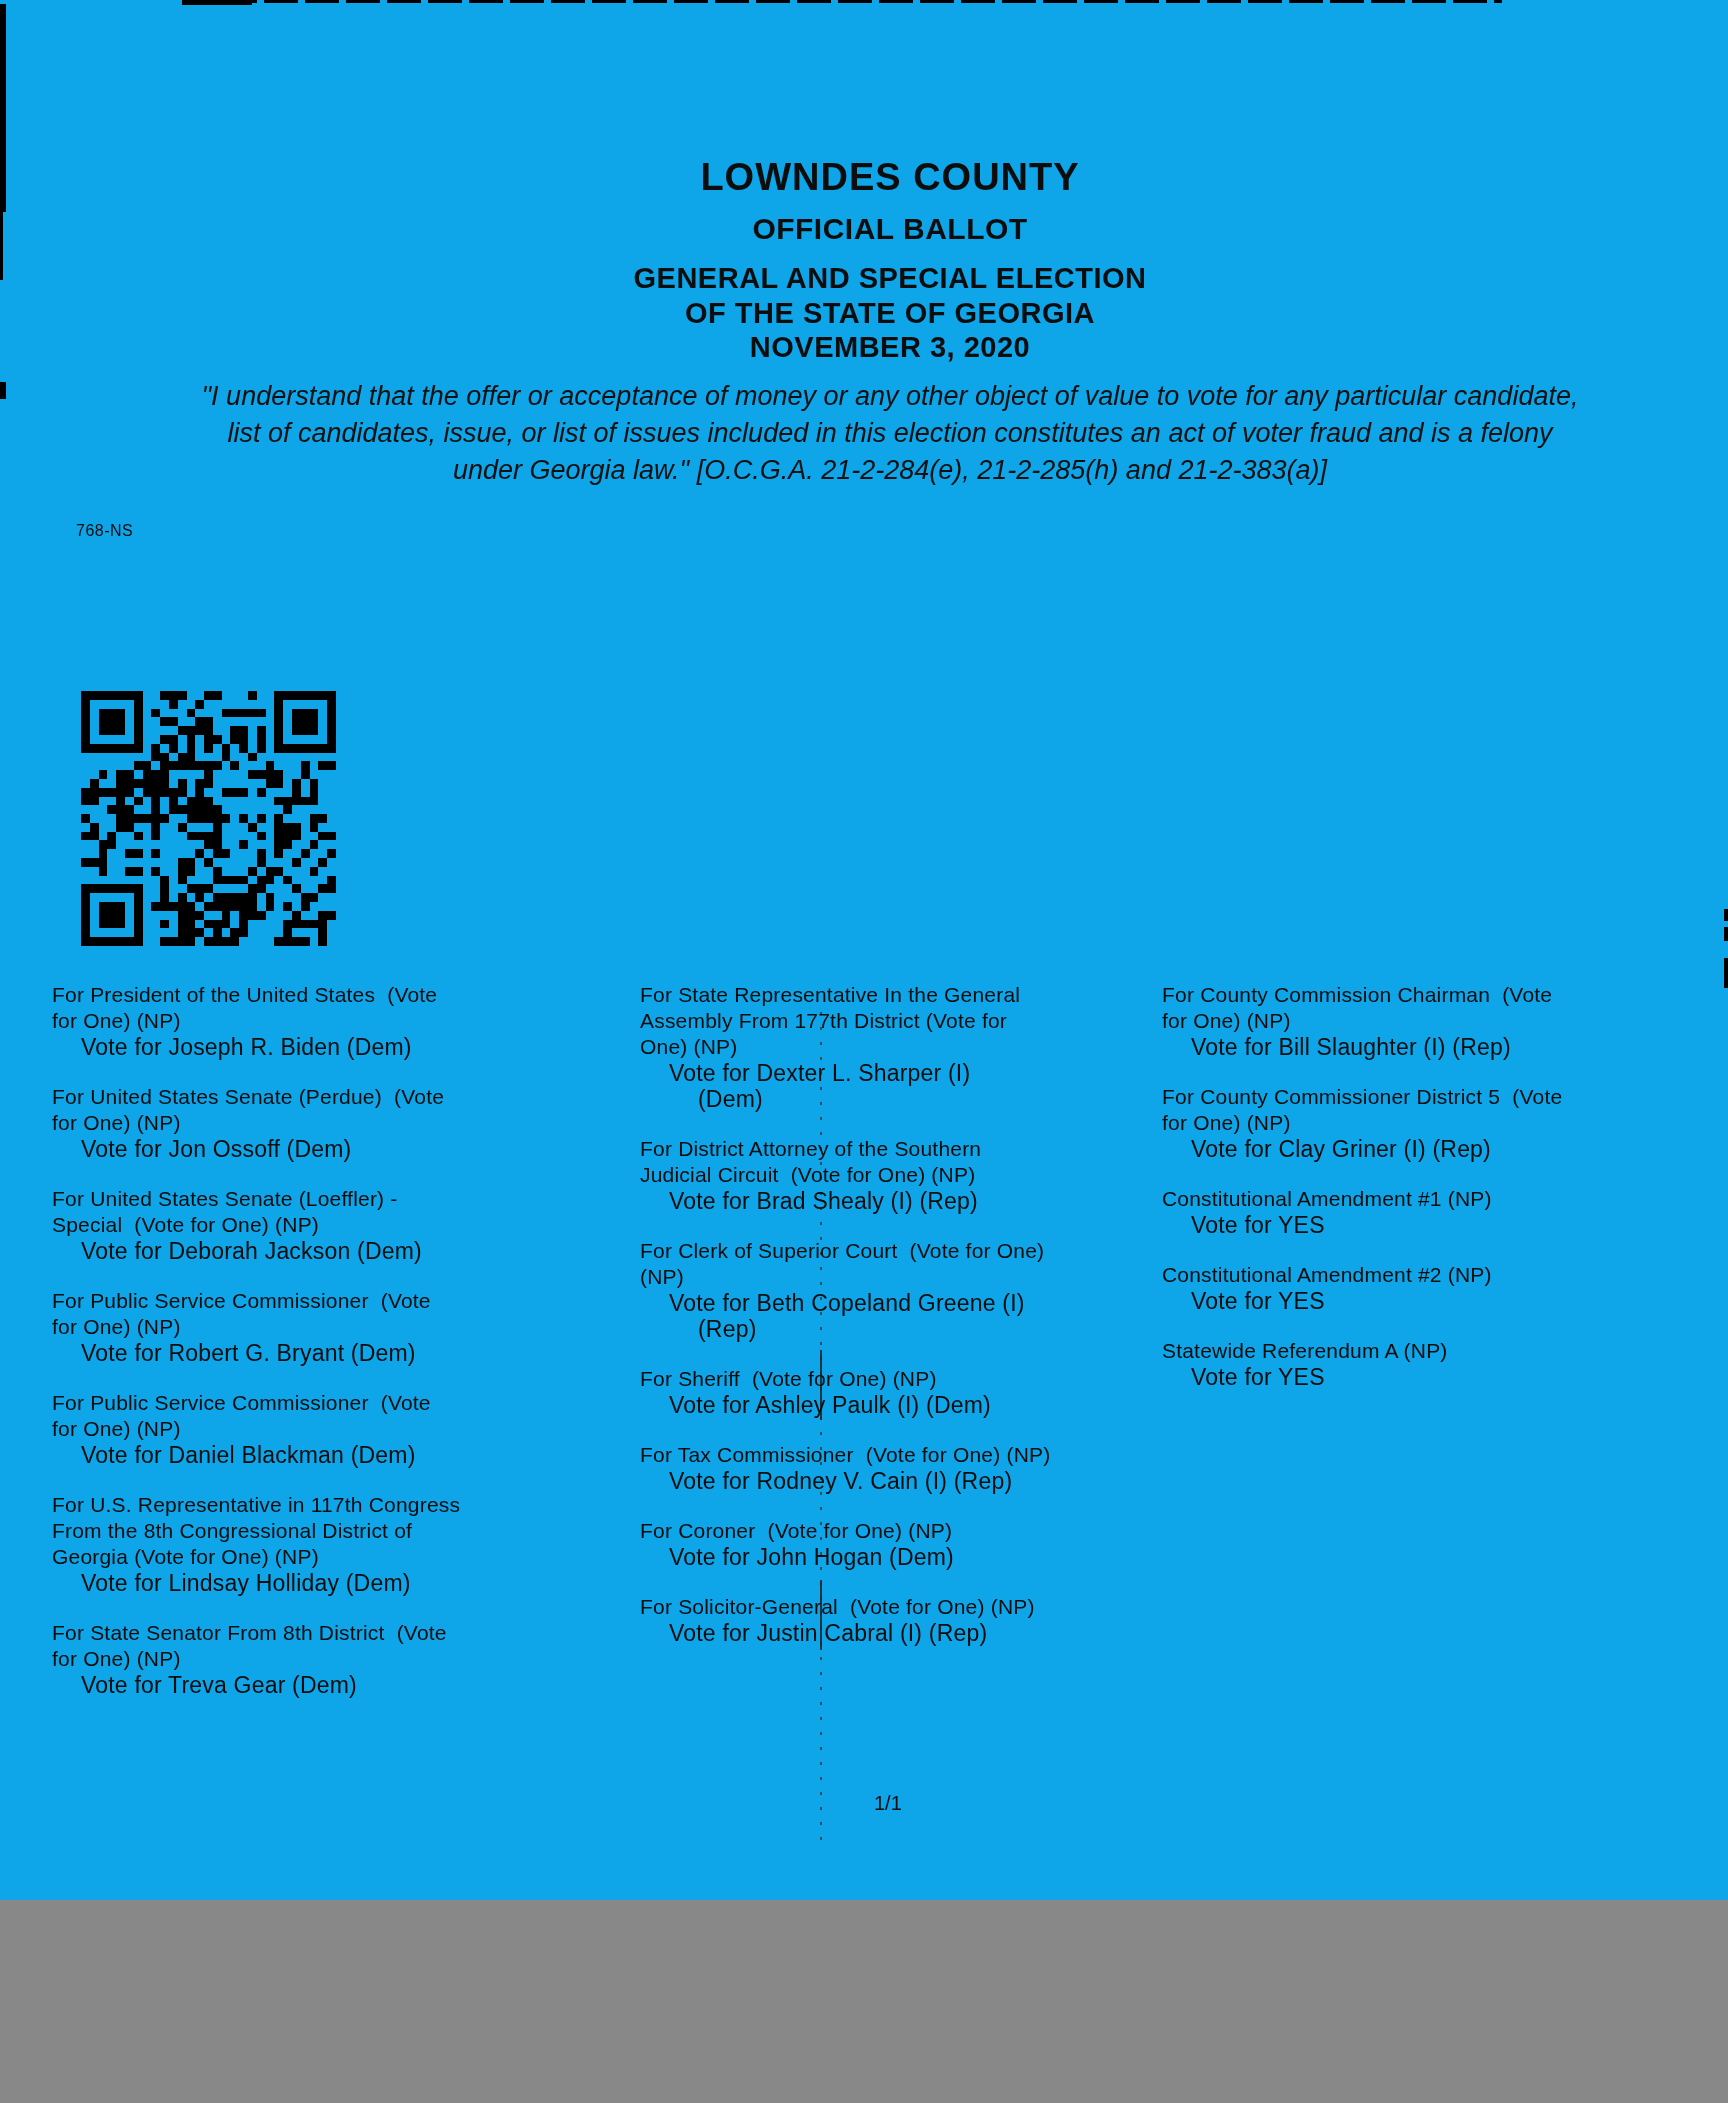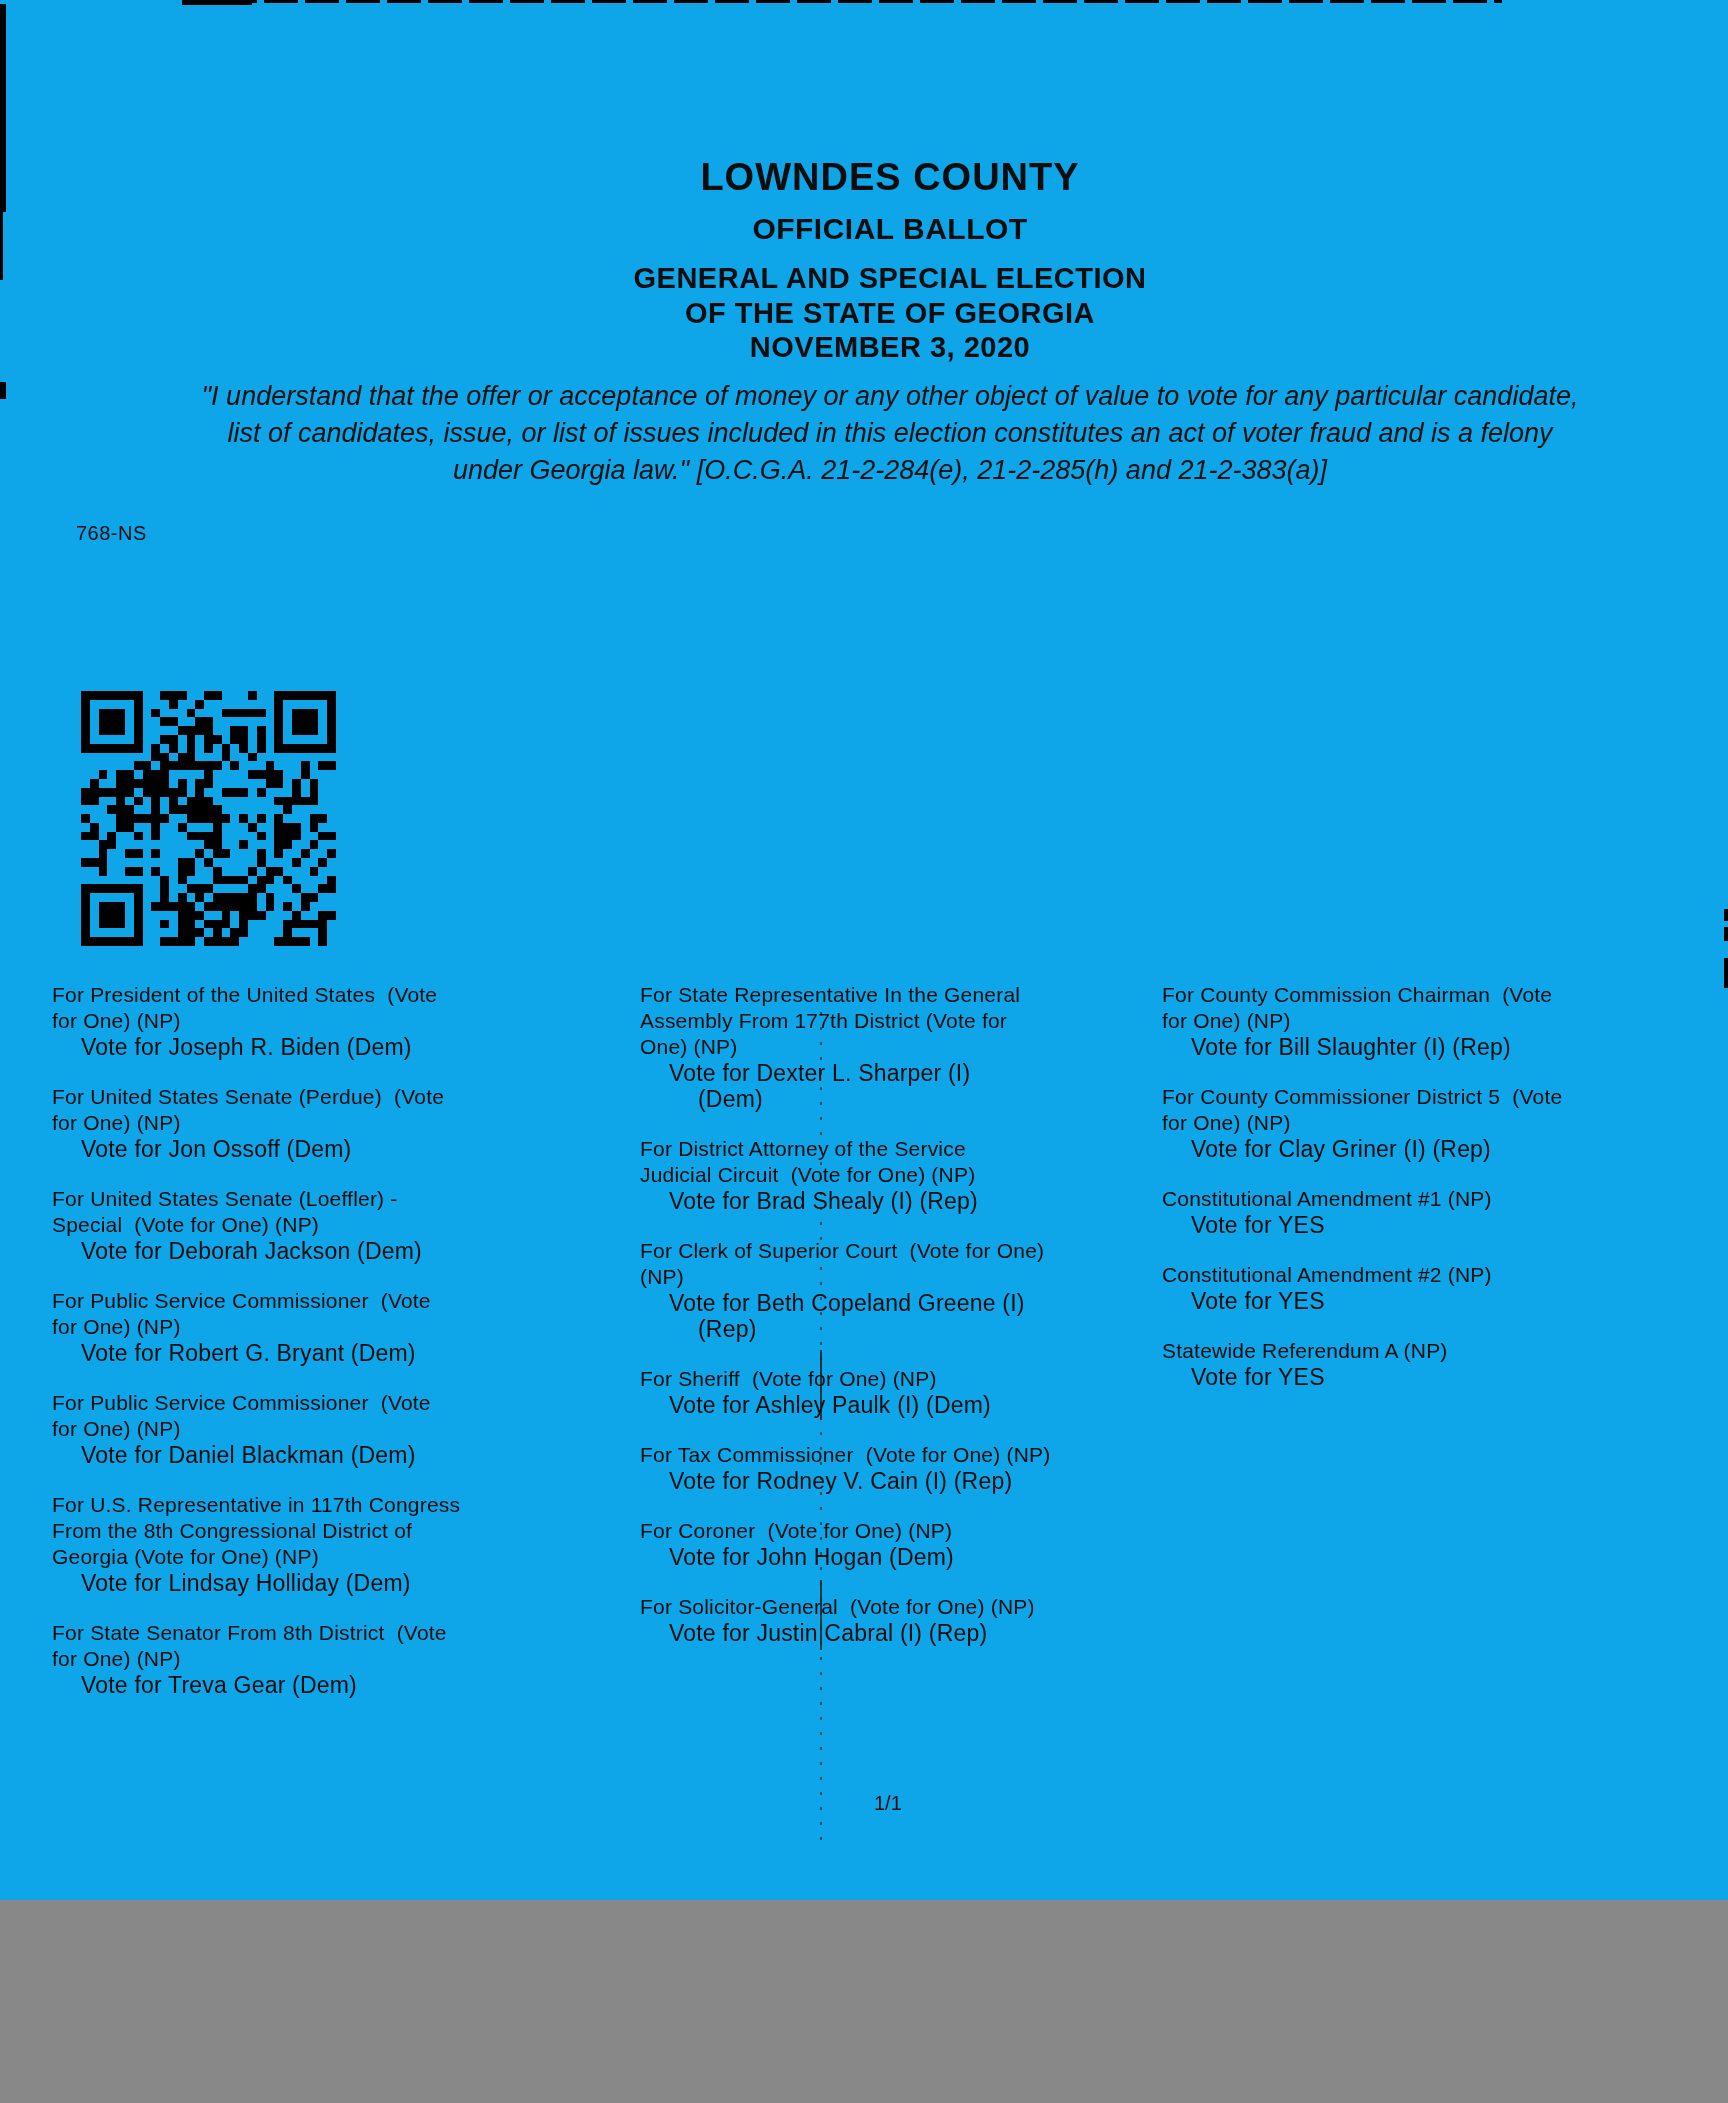--- a/index.html
+++ b/index.html
@@ -16,21 +16,21 @@
   .centered{position:absolute;left:26px;width:1728px;text-align:center;}
   .t-county{top:156px;font-size:38px;font-weight:700;letter-spacing:1px;}
   .t-ballot{top:212px;font-size:30px;font-weight:700;letter-spacing:.5px;}
   .t-el1{top:262px;font-size:29px;font-weight:700;letter-spacing:.5px;}
   .t-el2{top:297px;font-size:29px;font-weight:700;letter-spacing:.5px;}
   .t-date{top:331px;font-size:29px;font-weight:700;letter-spacing:.5px;}
   
   .disclaimer{position:absolute;left:26px;top:378px;width:1728px;text-align:center;
     font-size:27px;line-height:37px;font-style:italic;color:#111;}
   
-  .ballot-code{position:absolute;left:76px;top:522px;font-size:20px;letter-spacing:.5px;}
+  .ballot-code{position:absolute;left:76px;top:522px;font-size:16px;letter-spacing:.5px;}
   
   .qr{position:absolute;left:72px;top:691px;width:273px;height:255px;}
   .qr svg{width:100%;height:100%;}
   
   .col{position:absolute;top:982px;}
   .col1{left:52px;width:500px;}
   .col2{left:640px;width:500px;}
   .col3{left:1162px;width:566px;}
   .contest{margin-bottom:24px;}
   .office{white-space:pre;font-size:21px;line-height:26px;letter-spacing:.2px;}
@@ -151,21 +151,21 @@
 
   <div class="col col2">
     <div class="contest">
       <div class="office">For State Representative In the General
 Assembly From 177th District (Vote for
 One) (NP)</div>
       <div class="vote">Vote for Dexter L. Sharper (I)
 (Dem)</div>
     </div>
     <div class="contest">
-      <div class="office">For District Attorney of the Service
+      <div class="office">For District Attorney of the Southern
 Judicial Circuit  (Vote for One) (NP)</div>
       <div class="vote">Vote for Brad Shealy (I) (Rep)</div>
     </div>
     <div class="contest">
       <div class="office">For Clerk of Superior Court  (Vote for One)
 (NP)</div>
       <div class="vote">Vote for Beth Copeland Greene (I)
 (Rep)</div>
     </div>
     <div class="contest">

